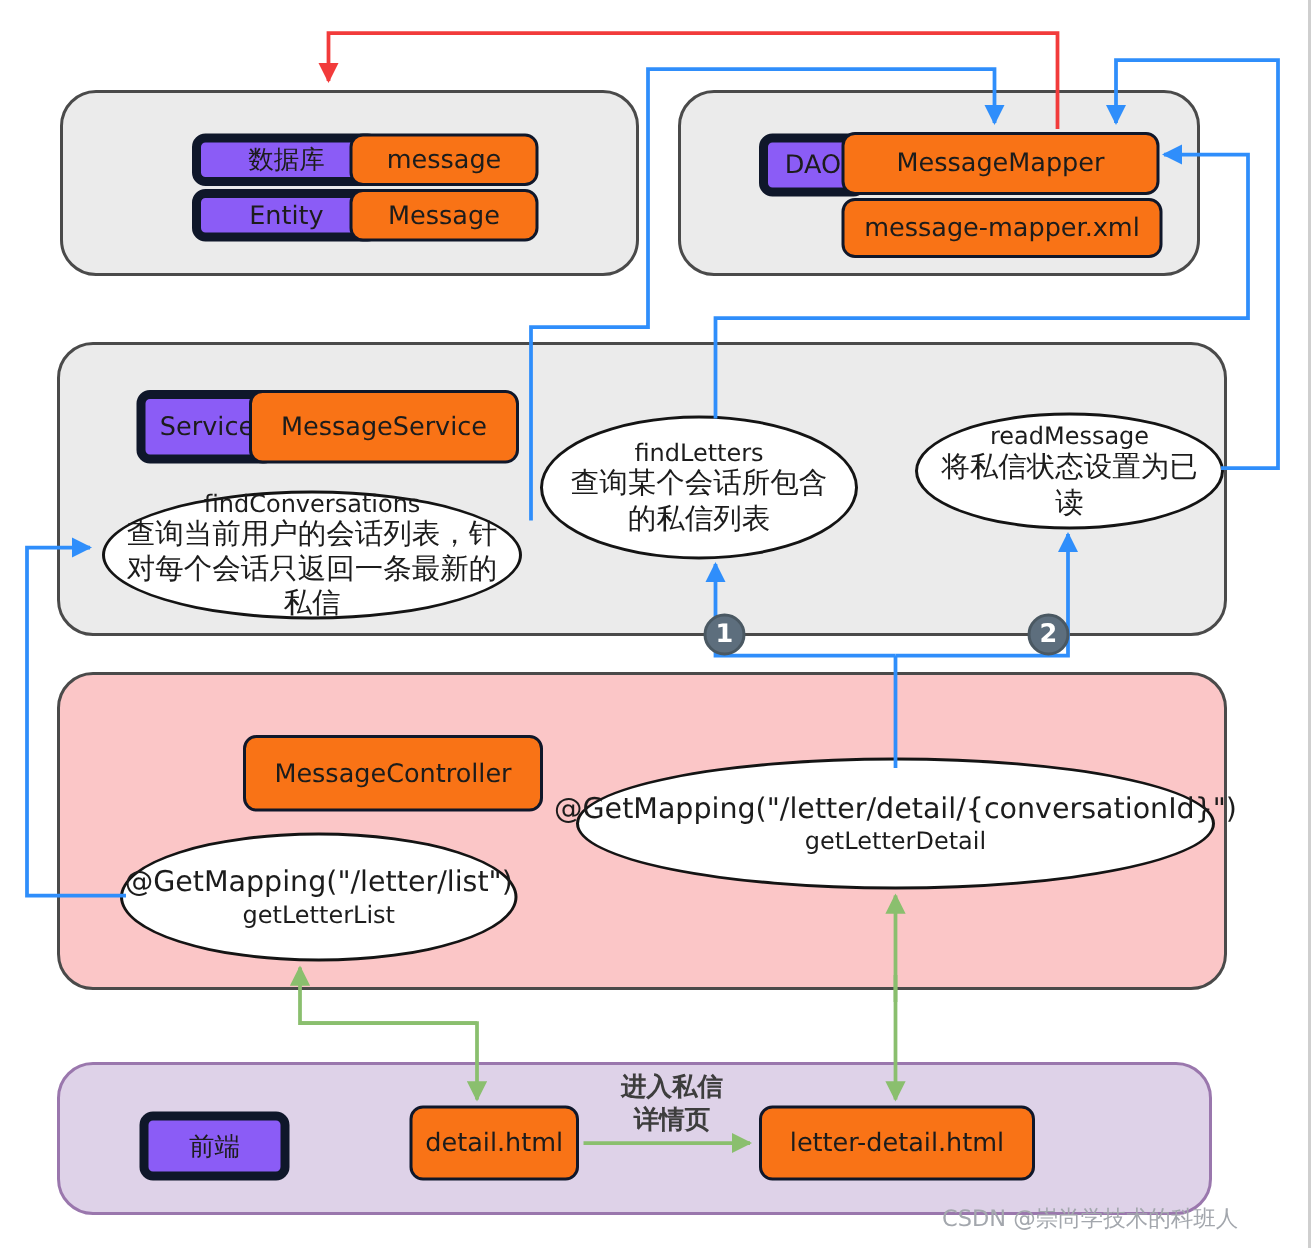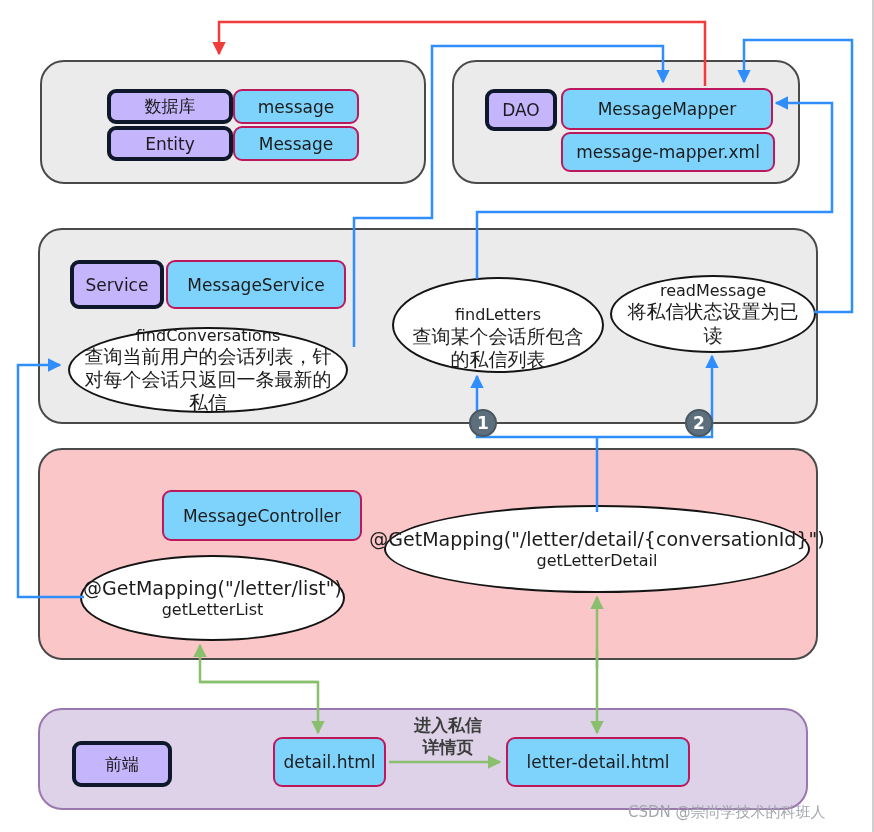--- a/index.html
+++ b/index.html
@@ -11,22 +11,22 @@
   .layer-box{
     position:absolute;background:#ebebeb;border:2px solid #4a4a4a;border-radius:24px;
     box-sizing:border-box;z-index:1;
   }
   .layer-box.pink{background:#fbc6c7;}
   .layer-box.purple{background:#ded2e8;border-color:#9a77ad;}
   .chip{
     position:absolute;display:flex;align-items:center;justify-content:center;
     font-size:17px;box-sizing:border-box;z-index:3;white-space:nowrap;
   }
-  .chip.orange{background:#c4b5fd;border:4px solid #0f172a;border-radius:9px;}
-  .chip.blue{background:#7dd3fc;border:2px solid #be185d;border-radius:9px;}
+  .chip.orange{background:#8b5cf6;border:6px solid #0f172a;border-radius:9px;margin-left:21px;}
+  .chip.blue{background:#f97316;border:2px solid #0f172a;border-radius:9px;}
   .ellipse{
     position:absolute;background:#ffffff;border:2px solid #141414;border-radius:50%;
     display:flex;flex-direction:column;align-items:center;justify-content:center;
     text-align:center;box-sizing:border-box;padding:0 14px;z-index:6;
   }
   .ellipse .ename{font-size:16px;line-height:1.2;}
   .ellipse .edesc{font-size:19px;line-height:1.22;}
   .badge{
     position:absolute;width:28px;height:28px;border-radius:50%;
     background:#5d6e7d;border:2px solid #4a5862;color:#ffffff;
@@ -61,21 +61,21 @@
   <div class="layer-box" style="left:38px;top:228px;width:780px;height:196px;">
     <div class="chip orange" style="left:30px;top:30px;width:94px;height:49px;">Service</div>
     <div class="chip blue" style="left:126px;top:30px;width:180px;height:49px;">MessageService</div>
   </div>
 
   <div class="ellipse" style="left:68px;top:327px;width:280px;height:86px;">
     <div class="ename">findConversations</div>
     <div class="edesc">查询当前用户的会话列表，针对每个会话只返回一条最新的私信</div>
   </div>
 
-  <div class="ellipse" style="left:392px;top:277px;width:212px;height:96px;justify-content:flex-end;">
+  <div class="ellipse" style="left:360px;top:277px;width:212px;height:96px;">
     <div class="ename">findLetters</div>
     <div class="edesc">查询某个会话所包含的私信列表</div>
   </div>
 
   <div class="ellipse" style="left:610px;top:275px;width:206px;height:78px;">
     <div class="ename">readMessage</div>
     <div class="edesc">将私信状态设置为已读</div>
   </div>
 
   <div class="layer-box pink" style="left:38px;top:448px;width:780px;height:212px;">

